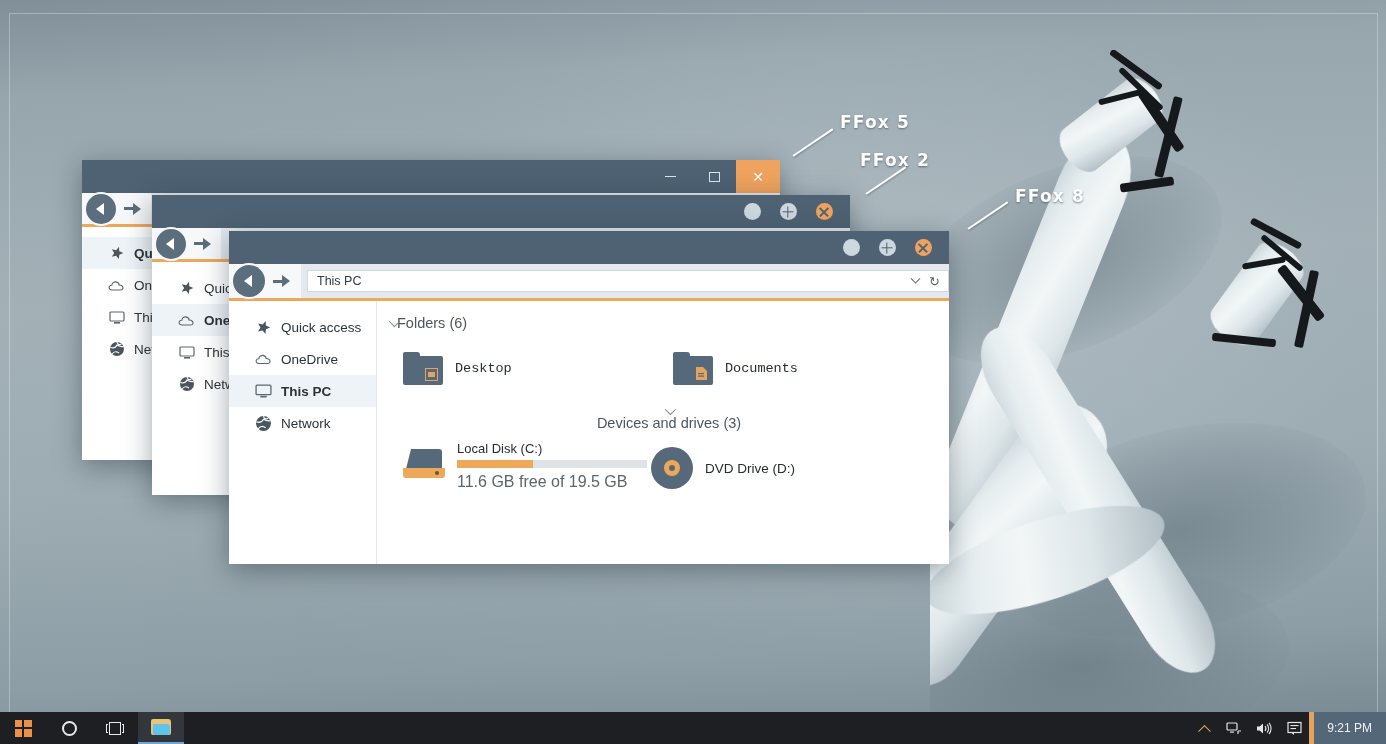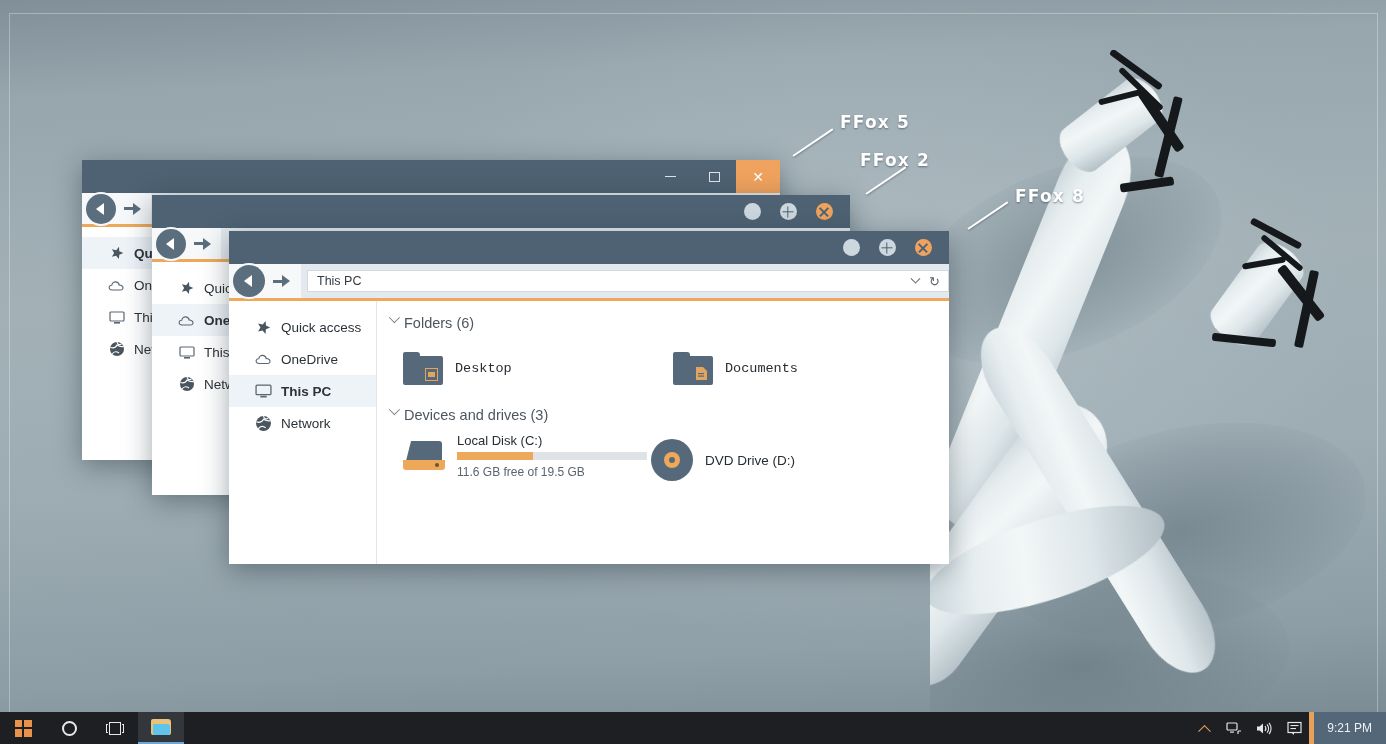--- a/index.html
+++ b/index.html
@@ -163,21 +163,21 @@
   .sidebar { background: #ffffff; border-right: 1px solid #e2e6ea; flex-shrink: 0; padding-top: 10px; }
   .side-item {
     display: flex; align-items: center; gap: 9px;
     height: 32px; padding-left: 26px;
     font-size: 13.5px; color: #2c3338; white-space: nowrap;
   }
   .side-item.sel { background: #eef3f8; font-weight: 700; }
   .side-ico { width: 17px; height: 17px; display: flex; align-items: center; justify-content: center; flex-shrink: 0; }
 
   .content { flex: 1; padding: 14px 0 0 12px; overflow: hidden; position: relative; }
-  .grp-head { display: flex; align-items: flex-start; gap: 7px; font-size: 14.5px; color: #4d565e; margin-bottom: 10px; }
+  .grp-head { display: flex; align-items: center; font-size: 14.5px; color: #4d565e; margin-bottom: 10px; }
   .chev-grp { width: 8px; height: 8px; border-right: 1.6px solid #7a848c; border-bottom: 1.6px solid #7a848c; transform: rotate(45deg) translateY(-2px); }
   .items-row { display: flex; }
   .item {
     display: flex; align-items: center; gap: 12px;
     width: 270px; height: 54px;
   }
   .folder-ico { width: 40px; height: 33px; position: relative; flex-shrink: 0; }
   .folder-ico .tab { position: absolute; left: 0; top: 0; width: 17px; height: 6px; background: #55697a; border-radius: 2px 3px 0 0; }
   .folder-ico .body { position: absolute; left: 0; top: 4px; width: 40px; height: 29px; background: #55697a; border-radius: 2px; }
   .folder-ico .badge { position: absolute; right: 5px; bottom: 4px; width: 13px; height: 13px; border: 1.4px solid #e2a45f; background: #55697a; }
@@ -185,21 +185,21 @@
   .item-label { font-size: 13.5px; color: #262d33; }
 
   .drive-ico { width: 42px; height: 34px; position: relative; flex-shrink: 0; }
   .drive-ico .top { position: absolute; left: 3px; top: 2px; width: 36px; height: 20px; background: #55697a; clip-path: polygon(14% 0, 100% 0, 100% 100%, 0 100%); border-radius: 3px 3px 0 0; }
   .drive-ico .bot { position: absolute; left: 0; top: 21px; width: 42px; height: 10px; background: #eda959; border-radius: 0 0 3px 3px; }
   .drive-ico .dot { position: absolute; right: 6px; top: 24px; width: 4px; height: 4px; border-radius: 50%; background: #6b5434; }
   .drive-info { flex: 1; }
   .drive-name { font-size: 13px; color: #262d33; margin-bottom: 4px; }
   .bar-track { width: 190px; height: 8px; background: #dfe3e6; }
   .bar-fill { height: 100%; background: #eda959; }
-  .drive-sub { font-size: 12px; color: #5b656d; margin-top: 5px; }
+  .drive-sub { font-size: 16px; color: #5b656d; margin-top: 5px; }
 
   .dvd-ico { width: 42px; height: 42px; border-radius: 50%; background: #55697a; position: relative; flex-shrink: 0; }
   .dvd-ico .ring { position: absolute; left: 50%; top: 50%; transform: translate(-50%,-50%); width: 16px; height: 16px; border-radius: 50%; background: #eda959; }
   .dvd-ico .hole { position: absolute; left: 50%; top: 50%; transform: translate(-50%,-50%); width: 6px; height: 6px; border-radius: 50%; background: #55697a; }
 
   
   #taskbar {
     position: absolute; left: 0; bottom: 0; width: 1386px; height: 32px;
     background: #1d1f22;
     display: flex; align-items: center;
@@ -516,21 +516,21 @@
                 <path d="M1 1 h7 l4 4 v9 h-11 z" fill="#e2a45f"></path>
                 <rect x="3" y="7" width="6" height="1.2" fill="#55697a"></rect>
                 <rect x="3" y="9.5" width="6" height="1.2" fill="#55697a"></rect>
               </svg>
             </span>
           </span>
           <span class="item-label">Documents</span>
         </div>
       </div>
 
-      <div class="grp-head" style="margin-top:12px;">
+      <div class="grp-head" style="margin-top:12px;flex-direction:column;">
         <span class="chev-grp"></span>
         <span>Devices and drives (3)</span>
       </div>
       <div class="items-row" style="margin-left:14px;align-items:flex-start;">
         <div class="item" style="align-items:flex-start;height:auto;">
           <span class="drive-ico" style="margin-top:6px;">
             <span class="top"></span>
               <span class="bot"></span>
               <span class="dot"></span>
           </span>

